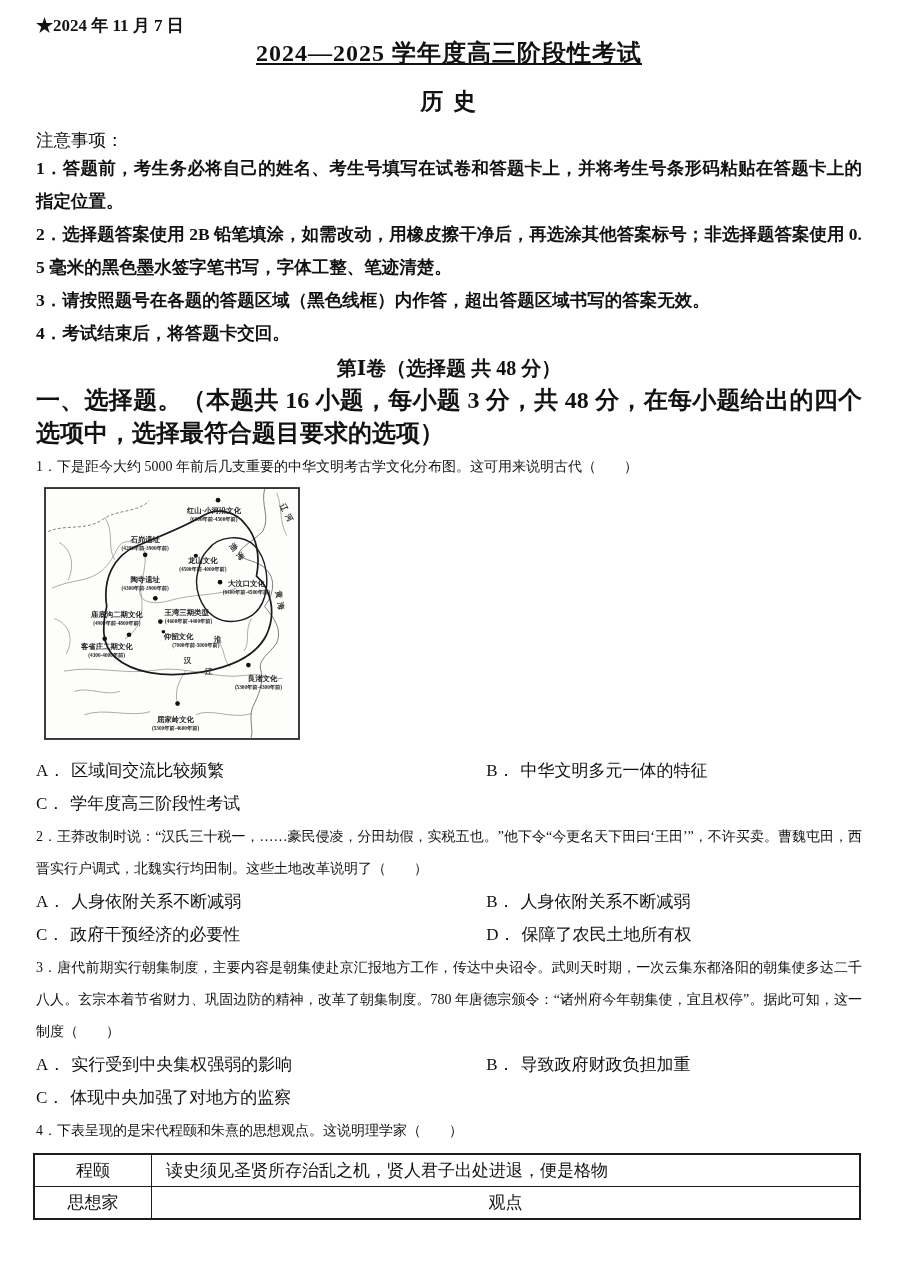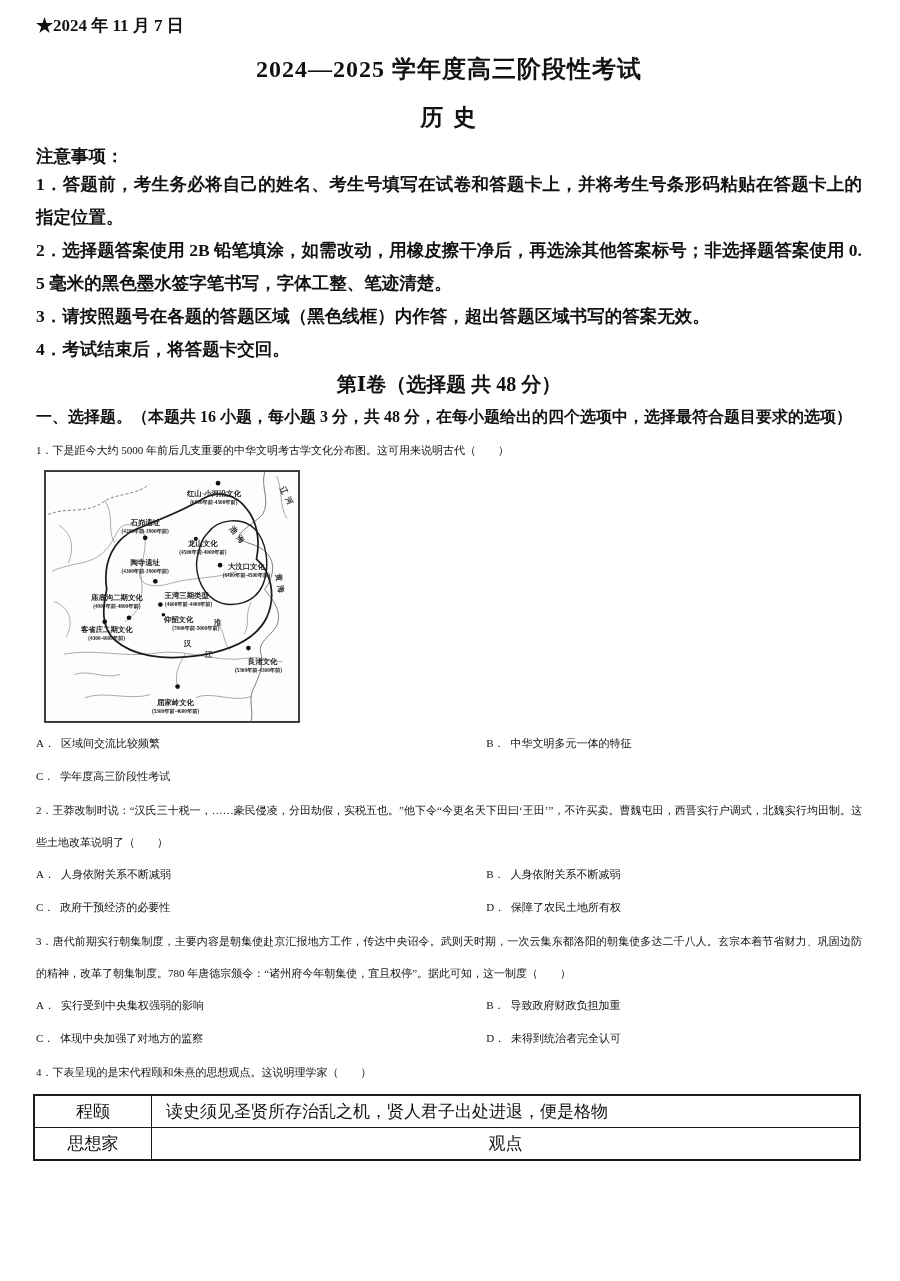--- a/index.html
+++ b/index.html
@@ -3,32 +3,32 @@
 <meta charset="utf-8">
 <style>
   html,body{margin:0;padding:0;background:#ffffff;}
   body{
     width:900px;height:1281px;overflow:hidden;
     font-family:"Liberation Serif","DejaVu Serif",serif;
     color:#121212;
   }
   .page{box-sizing:border-box;width:900px;height:1281px;padding:14px 38px 0 36px;}
   .date-line{font-size:17px;font-weight:bold;}
-  .title{text-align:center;font-size:24px;font-weight:bold;margin:16px 0 0 0;letter-spacing:1px;}
+  .title{text-align:center;font-size:24px;font-weight:bold;margin:0 0 0 0;letter-spacing:1px;text-decoration:underline;}
   .subject{text-align:center;font-size:23px;font-weight:bold;margin:17px 0 0 0;letter-spacing:2px;}
-  .notice-head{font-size:17.5px;font-weight:bold;margin-top:11px;}
+  .notice-head{font-size:17.5px;font-weight:normal;margin-top:11px;}
   .nitem{font-size:17.5px;font-weight:bold;line-height:33px;margin:0;text-align:justify;}
   .part-header{text-align:center;font-size:20px;font-weight:bold;margin-top:3px;line-height:30px;}
-  .intro{font-size:16px;font-weight:bold;line-height:33px;margin:1px 0 0 0;text-align:justify;}
-  .stem{font-size:11px;line-height:32px;margin:1px 0 0 0;text-align:justify;}
-  .opt-row{display:flex;font-size:11px;line-height:33px;}
+  .intro{font-size:24px;font-weight:bold;line-height:33px;margin:1px 0 0 0;text-align:justify;}
+  .stem{font-size:14px;line-height:32px;margin:1px 0 0 0;text-align:justify;}
+  .opt-row{display:flex;font-size:17px;line-height:33px;}
   .opt-a{width:54.5%;}
   .opt-b{flex:1;}
   .opt .lbl{margin-right:6px;}
-  .map-wrap{margin:4px 0 4px 8px;width:256px;height:253px;}
+  .map-wrap{margin:4px 0 14px 8px;width:256px;height:253px;}
   svg text{font-family:"Liberation Serif","DejaVu Serif",serif;}
   .cname{font-size:7.3px;font-weight:bold;fill:#1a1a1a;}
   .cdates{font-size:5.2px;font-weight:bold;fill:#222;}
   .geo{font-size:7.5px;font-weight:bold;fill:#333;letter-spacing:4px;}
   table.qtable{border-collapse:collapse;width:828px;margin:6px 0 0 -3px;table-layout:fixed;}
   table.qtable th,table.qtable td{border:1.6px solid #1c1c1c;font-size:17px;font-weight:normal;height:31px;padding:0;}
   table.qtable .c1{width:116px;text-align:center;}
   table.qtable .c2{text-align:center;}
   table.qtable td.cell-left{text-align:left;padding-left:14px;}
   table.qtable{border:2px solid #1c1c1c;}
@@ -150,21 +150,20 @@
     <div class="opt opt-b"><span class="lbl">D．</span><span>保障了农民土地所有权</span></div>
   </div>
 
   <p class="stem"><span>3．</span><span>唐代前期实行朝集制度，主要内容是朝集使赴京汇报地方工作，传达中央诏令。武则天时期，一次云集东都洛阳的朝集使多达二千八人。玄宗本着节省财力、巩固边防的精神，改革了朝集制度。780 年唐德宗颁令：“诸州府今年朝集使，宜且权停”。据此可知，这一制度（　　）</span></p>
   <div class="opt-row">
     <div class="opt opt-a"><span class="lbl">A．</span><span>实行受到中央集权强弱的影响</span></div>
     <div class="opt opt-b"><span class="lbl">B．</span><span>导致政府财政负担加重</span></div>
   </div>
   <div class="opt-row">
     <div class="opt opt-a"><span class="lbl">C．</span><span>体现中央加强了对地方的监察</span></div>
-    <div class="opt opt-b"><span class="lbl">D．</span><span>未得到统治者完全认可</span></div>
   </div>
 
   <p class="stem"><span>4．</span><span>下表呈现的是宋代程颐和朱熹的思想观点。这说明理学家（　　）</span></p>
 
   <table class="qtable">
     <tbody>
         <tr>
       <td class="c1">程颐</td>
       <td class="cell-left">读史须见圣贤所存治乱之机，贤人君子出处进退，便是格物</td>
     </tr>

